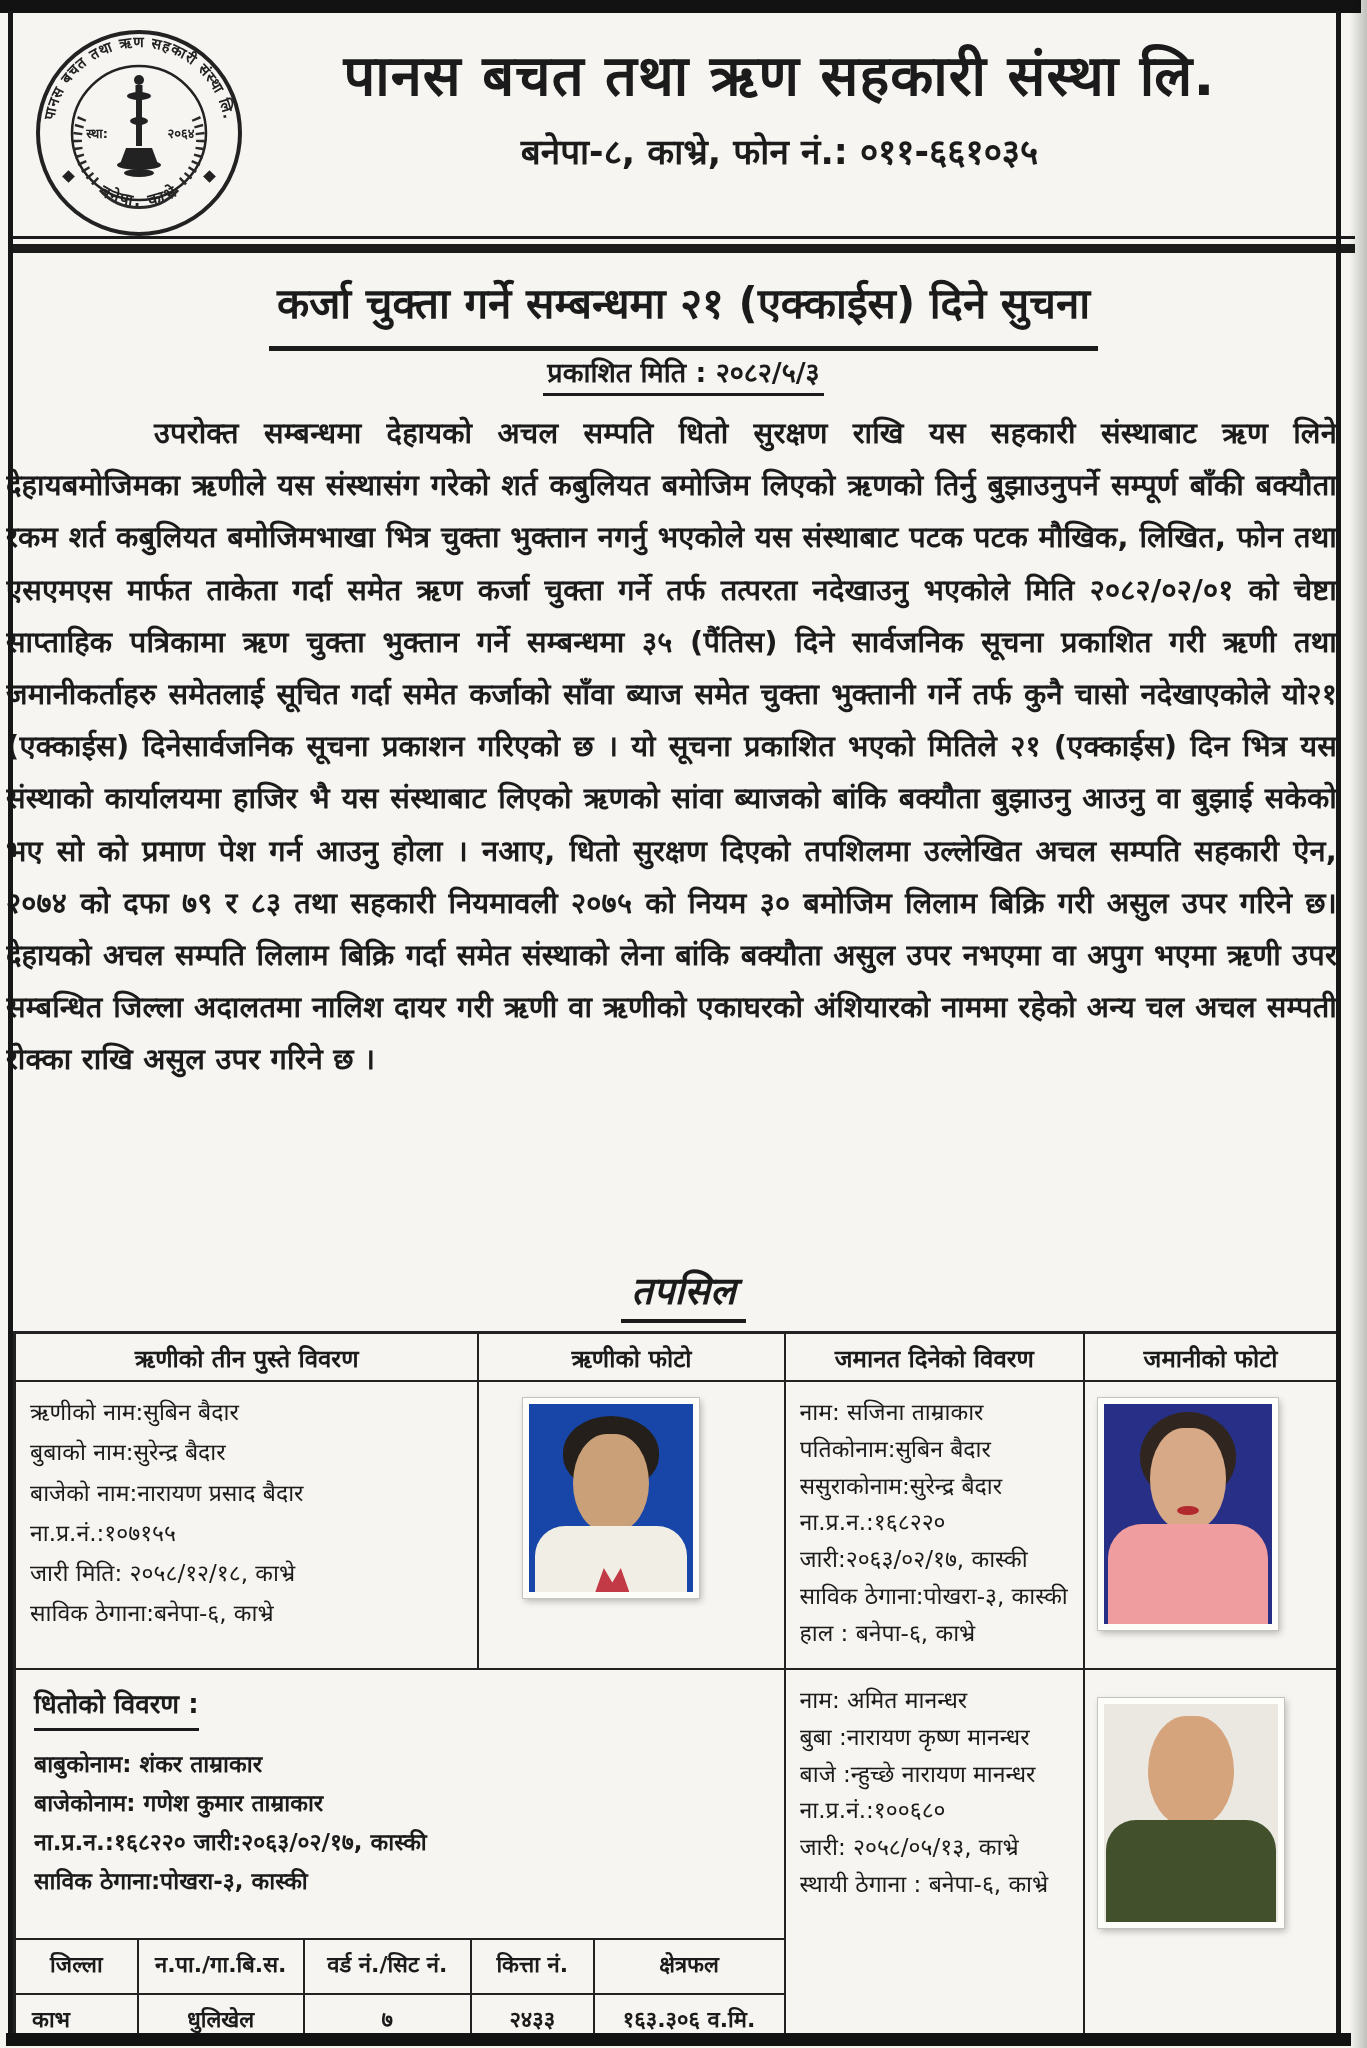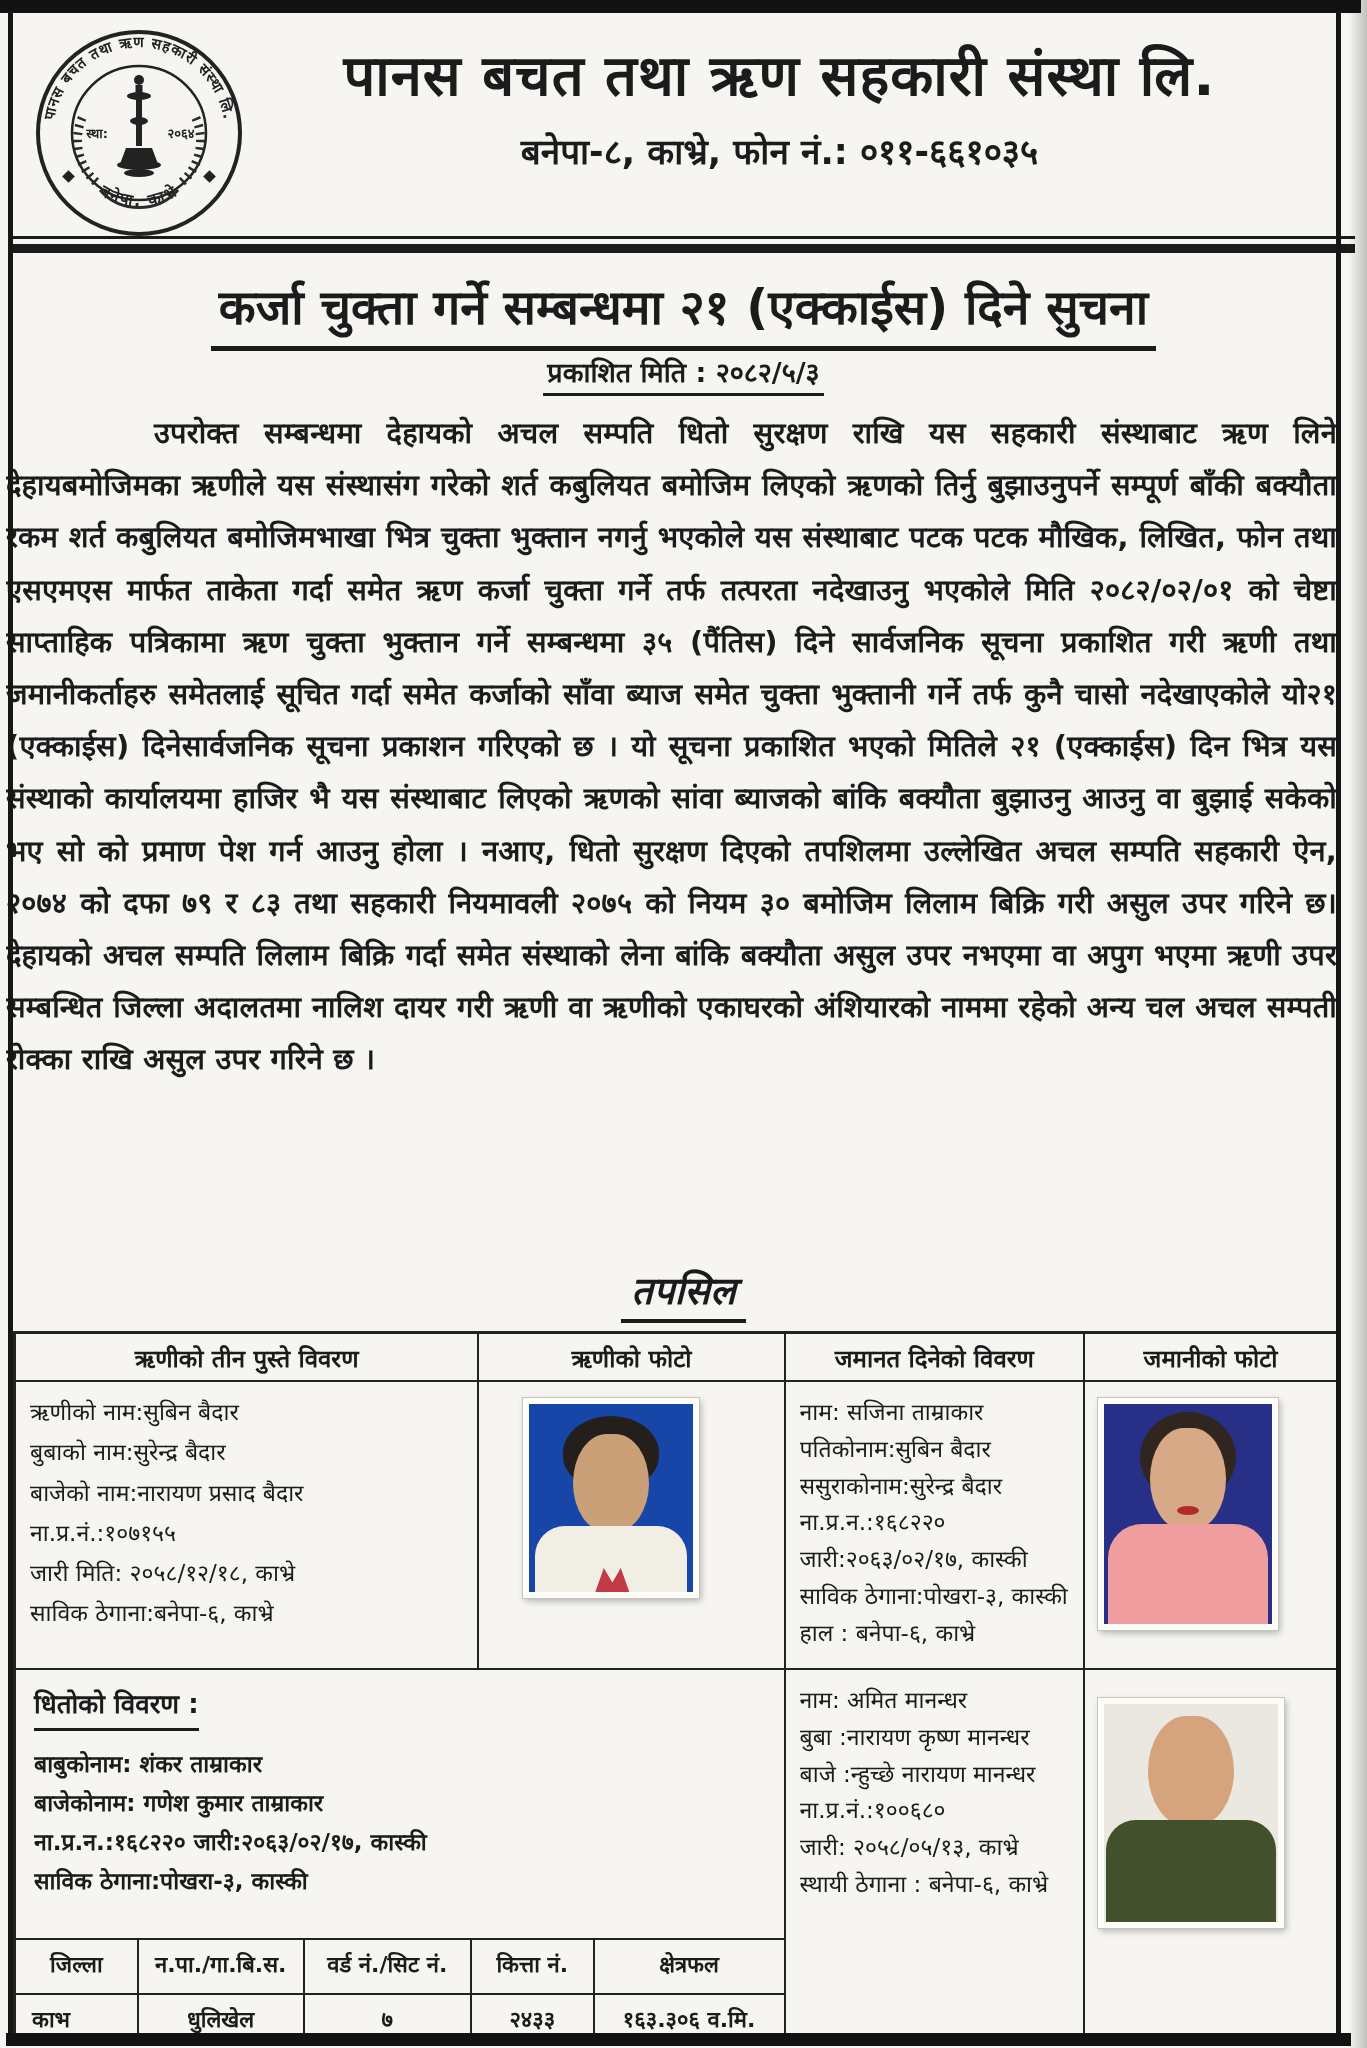--- a/index.html
+++ b/index.html
@@ -16,21 +16,21 @@
   .scan-shade{position:absolute;top:0;bottom:0;right:0;width:18px;background:linear-gradient(to right,rgba(0,0,0,0),rgba(0,0,0,.22));z-index:6;}
   
   .header{position:relative;height:236px;padding-top:13px;box-sizing:border-box;}
   .logo{position:absolute;left:30px;top:24px;}
   .org-name{margin:22px 60px 0 252px;text-align:center;font-size:56px;font-weight:800;letter-spacing:1px;white-space:nowrap;overflow:hidden;}
   .org-address{margin:16px 60px 0 252px;text-align:center;font-size:35px;font-weight:700;white-space:nowrap;overflow:hidden;}
   .rule-thin{height:3px;background:var(--c-ink);margin:0 12px 5px 12px;}
   .rule-thick{height:9px;background:var(--c-ink);margin:0 12px;}
   
   .title-wrap{height:100px;text-align:center;padding-top:20px;box-sizing:border-box;}
-  .notice-title{display:inline-block;font-size:48px;font-weight:800;border-bottom:5px solid var(--c-ink);padding:0 8px 8px 8px;white-space:nowrap;}
+  .notice-title{display:inline-block;font-size:42px;font-weight:800;border-bottom:5px solid var(--c-ink);padding:0 8px 16px 8px;white-space:nowrap;}
   .pub-wrap{height:50px;text-align:center;}
   .pub-line{display:inline-block;font-size:27px;font-weight:800;border-bottom:3px solid var(--c-ink);padding:0 4px 3px 4px;}
   
   .body-text{height:852px;overflow:hidden;margin:4px 30px 0 6px;font-size:29px;line-height:1.8;font-weight:700;text-align:justify;text-indent:148px;letter-spacing:.2px;}
   .tapsil-wrap{height:66px;text-align:center;padding-top:4px;box-sizing:border-box;}
   .tapsil{display:inline-block;font-size:38px;font-weight:800;font-style:italic;border-bottom:4px solid var(--c-ink);padding:0 10px 4px 10px;}
   
   .main-table{margin:6px 28px 0 13px;height:712px;box-sizing:border-box;border:3px solid #222;display:grid;
     grid-template-columns:35.1% 23.2% 22.7% 19%;grid-template-rows:48px 288px 270px 1fr;background:var(--c-paper);}
   .mt-cell{border-right:2.5px solid #222;border-bottom:2.5px solid #222;box-sizing:border-box;position:relative;overflow:hidden;}

